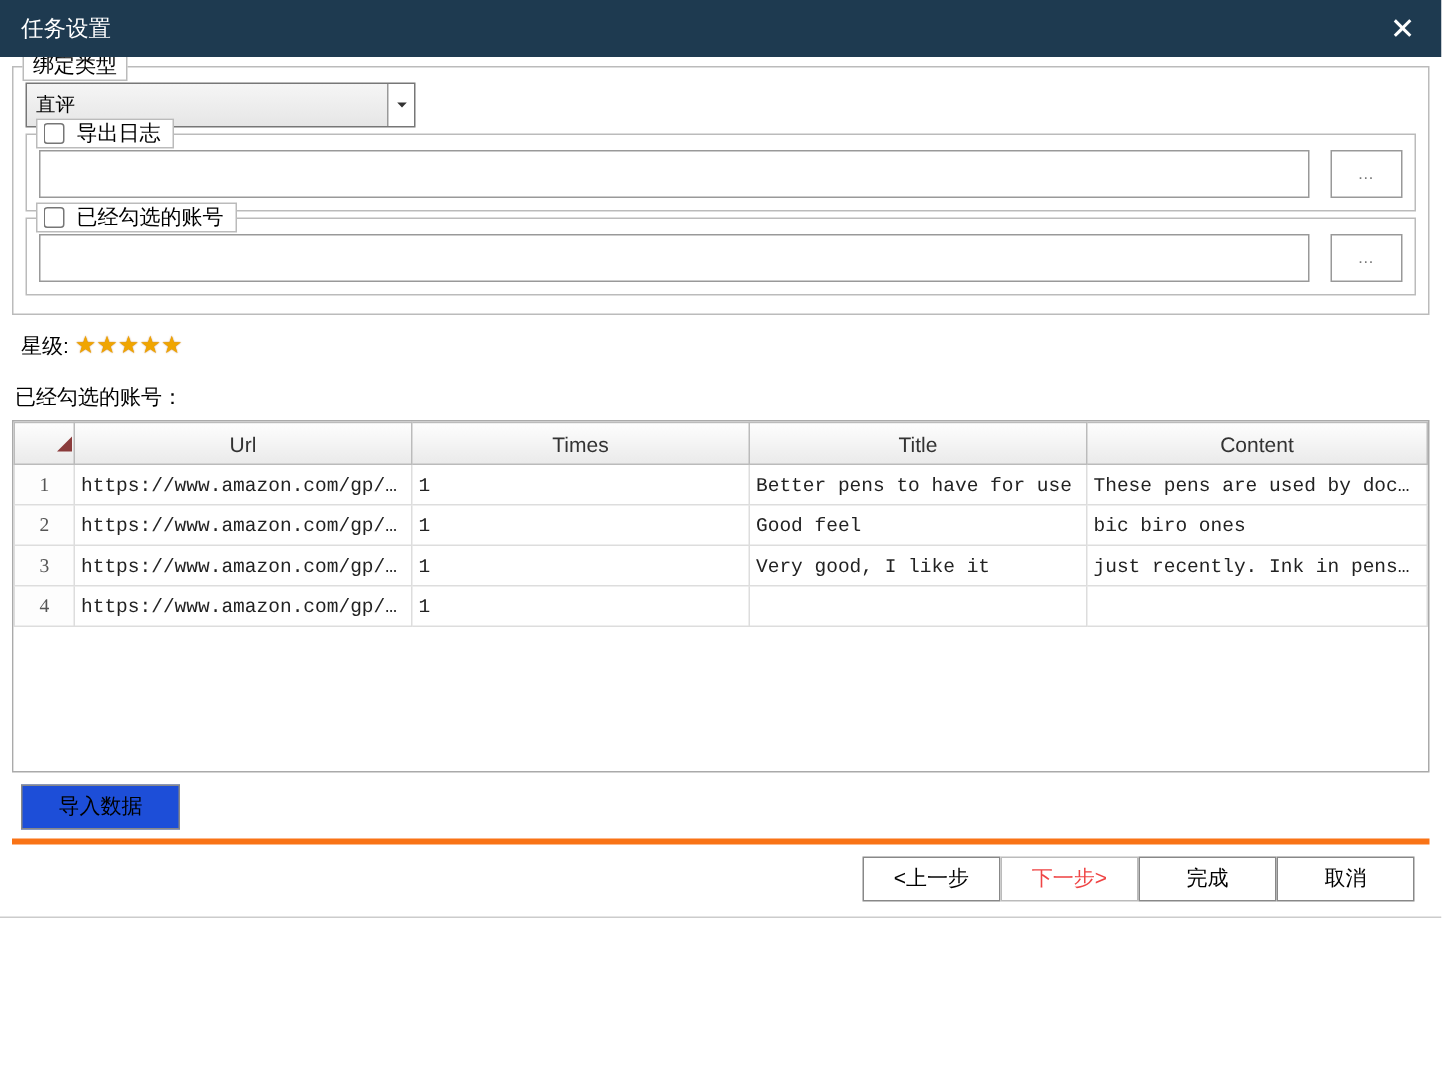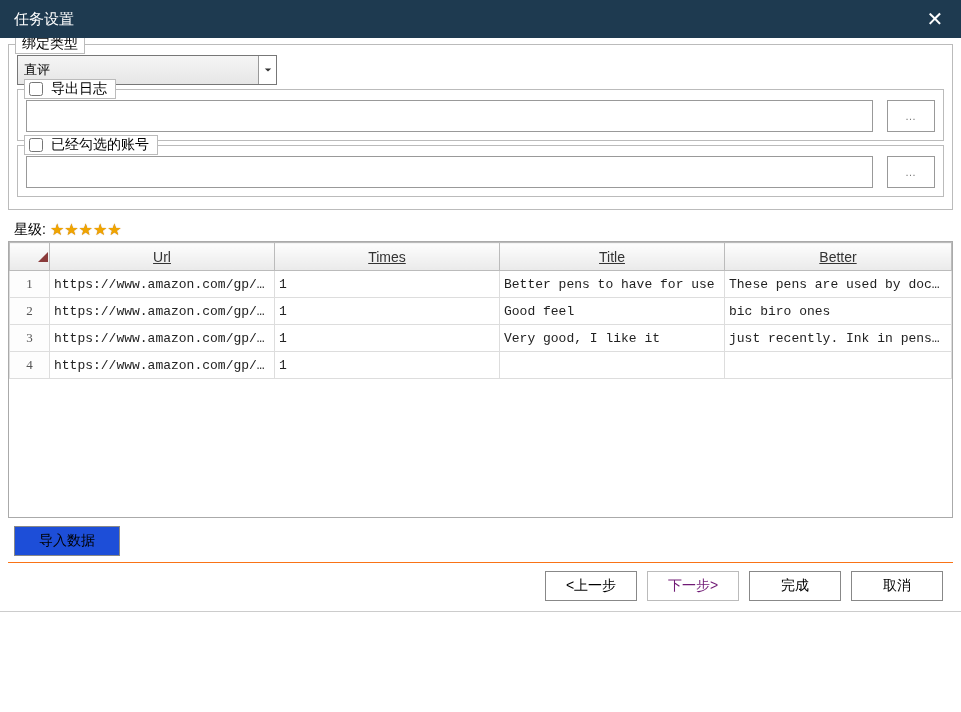--- a/index.html
+++ b/index.html
@@ -21,36 +21,36 @@
   .select .arrow svg { width: 8px; height: 8px; }
   .path-row { display: flex; gap: 14px; align-items: center; }
   .path-input { flex: 1; height: 32px; border: 1px solid #999; background: #fff; padding: 0 6px; }
   .browse-btn { width: 48px; height: 32px; border: 1px solid #999; background: #fff; color: #777; cursor: pointer; font-size: 11px; letter-spacing: 1px; display: flex; align-items: center; justify-content: center; }
   .star-row { margin: 6px 2px 2px 6px; display: flex; align-items: flex-end; gap: 4px; font-size: 14px; }
   .stars { display: flex; gap: 0; }
   .star { color: #f0a500; font-size: 16px; text-shadow: 0 0 1px #b06000; }
   .accounts-label { margin: 14px 0 6px 2px; font-size: 14px; }
   .grid-wrap { flex: 1; border: 1px solid #aaa; overflow: hidden; display: flex; flex-direction: column; }
   table { border-collapse: collapse; width: 100%; table-layout: fixed; }
-  th { background: linear-gradient(#fdfdfd,#eaeaea); border: 1px solid #bbb; font-weight: normal; font-size: 14px; height: 28px; color: #333; text-decoration: underline; }
+  th { background: linear-gradient(#fdfdfd,#eaeaea); border: 1px solid #bbb; font-weight: normal; font-size: 14px; height: 28px; color: #333; }
   td { border: 1px solid #ddd; height: 27px; padding: 0 4px; font-family: "Courier New", monospace; font-size: 13px; color: #222; white-space: nowrap; overflow: hidden; text-overflow: ellipsis; }
   td.rownum { text-align: center; font-family: "Microsoft YaHei"; background: #fdfdfd; color: #555; }
   th.corner { background: linear-gradient(#fdfdfd,#eaeaea); }
   th.corner::after { content: ""; display: block; width: 0; height: 0; border-left: 10px solid transparent; border-bottom: 10px solid #8a3b3b; margin-left: auto; }
   .col-num { width: 40px; }
   .col-url { width: 225px; }
   .col-times { width: 225px; }
   .col-title { width: 225px; }
   .col-content { }
   .grid-blank { flex: 1; background: #fff; }
   .import-row { padding: 8px 6px 6px 6px; }
   .import-btn { height: 30px; padding: 0 24px; border: 1px solid #888; background: #1d4ed8; cursor: pointer; font-size: 14px; }
-  .footer { border-top: 1px solid #f97316; padding: 8px 10px 6px 10px; display: flex; justify-content: flex-end; gap: 10px; }
+  .footer { border-top: 4px solid #f97316; padding: 8px 10px 6px 10px; display: flex; justify-content: flex-end; gap: 0; }
   .footer button { width: 92px; height: 30px; border: 1px solid #888; background: #fff; cursor: pointer; font-size: 14px; }
-  .footer button:disabled { color: #701a75; border-color: #bbb; cursor: default; }
+  .footer button:disabled { color: #ef4444; border-color: #bbb; cursor: default; }
 </style>
 </head>
 <body>
 
 <div class="window">
   <div class="titlebar">
     <span class="title">任务设置</span>
     <span class="close-btn">✕</span>
   </div>
 
@@ -96,37 +96,38 @@
       <span>星级:</span>
       <span class="stars">
         <span class="star">★</span>
         <span class="star">★</span>
         <span class="star">★</span>
         <span class="star">★</span>
         <span class="star">★</span>
       </span>
     </div>
 
+    <div class="accounts-label">已经勾选的账号：</div>
 
     <div class="grid-wrap">
       <table>
         <colgroup>
           <col class="col-num">
             <col class="col-url">
             <col class="col-times">
             <col class="col-title">
             <col class="col-content">
         </colgroup>
         <thead>
           <tr>
             <th class="corner"></th>
             <th>Url</th>
             <th>Times</th>
             <th>Title</th>
-            <th>Better</th>
+            <th>Content</th>
           </tr>
         </thead>
         <tbody id="tbody">
             <tr>
               <td class="rownum">1</td>
               <td>https://www.amazon.com/gp/...</td>
               <td>1</td>
               <td> Better pens to have for use</td>
               <td>These pens are used by doc...</td>
             </tr>

